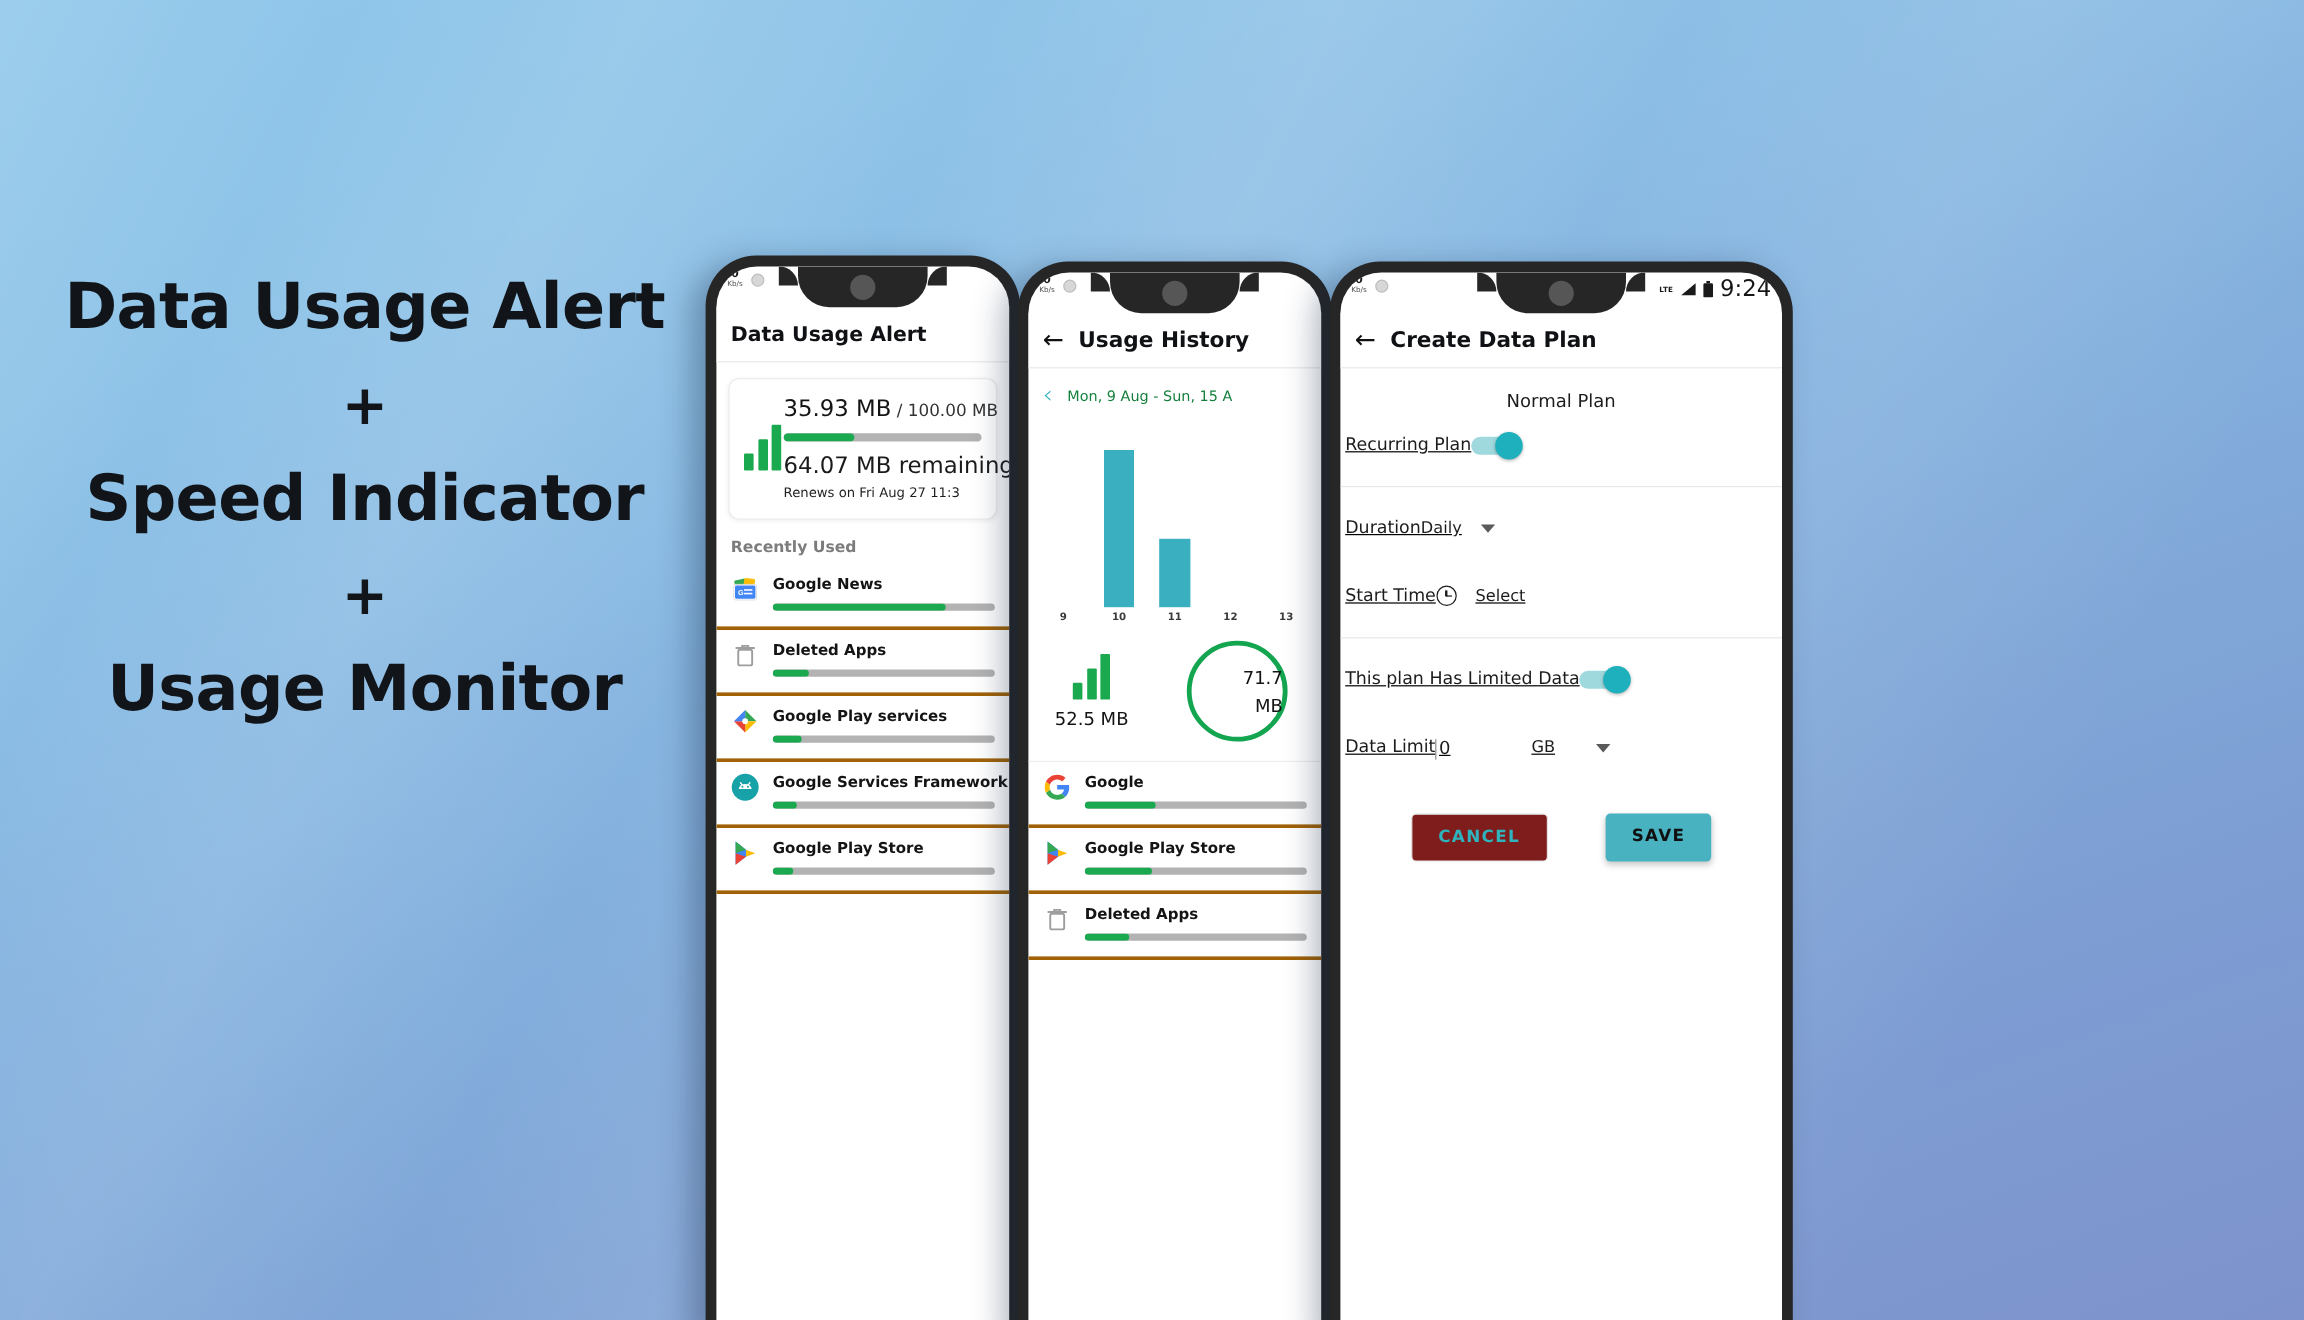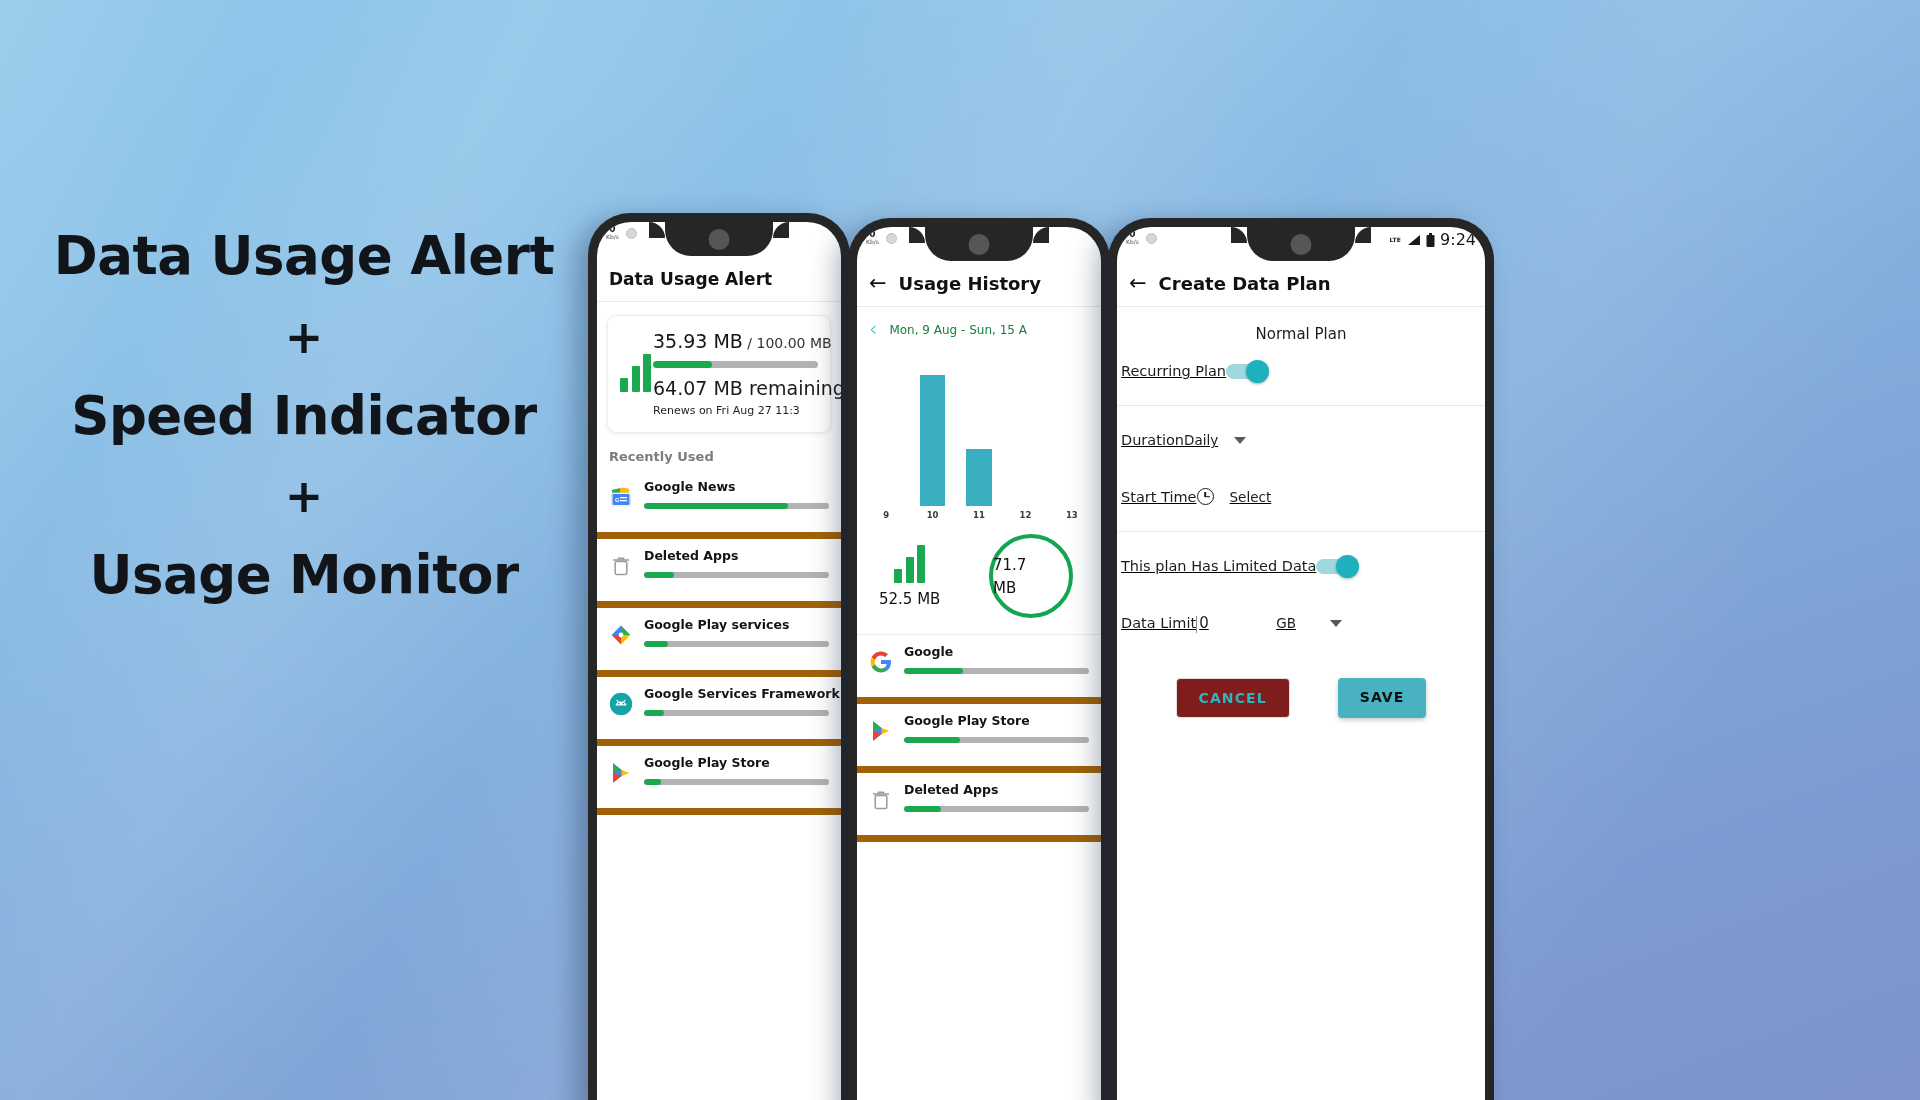--- a/index.html
+++ b/index.html
@@ -94,21 +94,21 @@
   .sb-left { display: flex; align-items: center; gap: 7px; }
   .sb-speed { text-align: center; line-height: 1.0; }
   .sb-speed .v { font-size: 9px; font-weight: 700; color: #1a1a1a; }
   .sb-speed .u { font-size: 6px; color: #4a4a4a; }
   .sb-dot {
     width: 11px; height: 11px; border-radius: 50%;
     background: #d7d7d7; border: 1px solid #bfbfbf; margin-top: 2px;
   }
   .sb-right { display: flex; align-items: center; gap: 5px; font-size: 11px; color: #161616; }
   .sb-lte { font-size: 6px; font-weight: 700; letter-spacing: 0.2px; }
-  .sb-time { font-size: 16px; font-weight: 500; }
+  .sb-time { font-size: 19px; font-weight: 500; }
 
   .appbar {
     height: 46px;
     display: flex;
     align-items: center;
     background: #fff;
     border-bottom: 1px solid #e9e9e9;
     padding: 0 12px;
     gap: 12px;
   }
@@ -144,23 +144,23 @@
   .pbar { height: 7px; border-radius: 4px; background: #b3b3b3; margin: 9px 0 9px 0; overflow: hidden; }
   .pbar > span { display: block; height: 100%; background: #1aa94f; border-radius: 4px; }
   .usage-remaining { font-size: 19px; color: #1a1a1a; white-space: nowrap; }
   .usage-renew { font-size: 11px; color: #1f1f1f; margin-top: 5px; white-space: nowrap; }
 
   .section-label {
     font-size: 13px; font-weight: 700; color: #7c7c7c;
     padding: 16px 12px 6px 12px;
   }
   .app-row {
-    display: flex; align-items: flex-end; gap: 11px;
-    padding: 9px 12px 23px 12px;
-    border-bottom: 7px solid #a16207;
+    display: flex; align-items: flex-start; gap: 11px;
+    padding: 9px 12px 13px 12px;
+    border-bottom: 3px solid #a16207;
   }
   .app-row .meta { flex: 1; min-width: 0; }
   .app-row .nm { font-size: 12.5px; font-weight: 700; color: #141414; white-space: nowrap; }
   .app-row .pbar { margin: 9px 0 0 0; height: 6px; }
   .app-ico { width: 24px; height: 24px; flex: none; position: relative; }
 
   
   .range-row {
     display: flex; align-items: center; gap: 12px;
     padding: 12px 12px 2px 12px;
@@ -188,21 +188,21 @@
     display: flex; align-items: center; gap: 18px;
     padding: 4px 14px 16px 22px;
     border-bottom: 1px solid #ededed;
   }
   .tot-left { display: flex; flex-direction: column; align-items: center; gap: 7px; }
   .tot-left .val { font-size: 15px; color: #131313; white-space: nowrap; }
   .tot-circle {
     width: 84px; height: 84px; border-radius: 50%;
     border: 4px solid #13a550;
     display: flex; flex-direction: column;
-    align-items: flex-start; justify-content: center;
+    align-items: flex-end; justify-content: center;
     gap: 5px;
     font-size: 15px; color: #131313;
     margin-left: auto; margin-right: 14px;
   }
 
   
   .plan-title {
     text-align: center; font-size: 15px; color: #1c1c1c;
     padding: 18px 0 0 0;
   }

